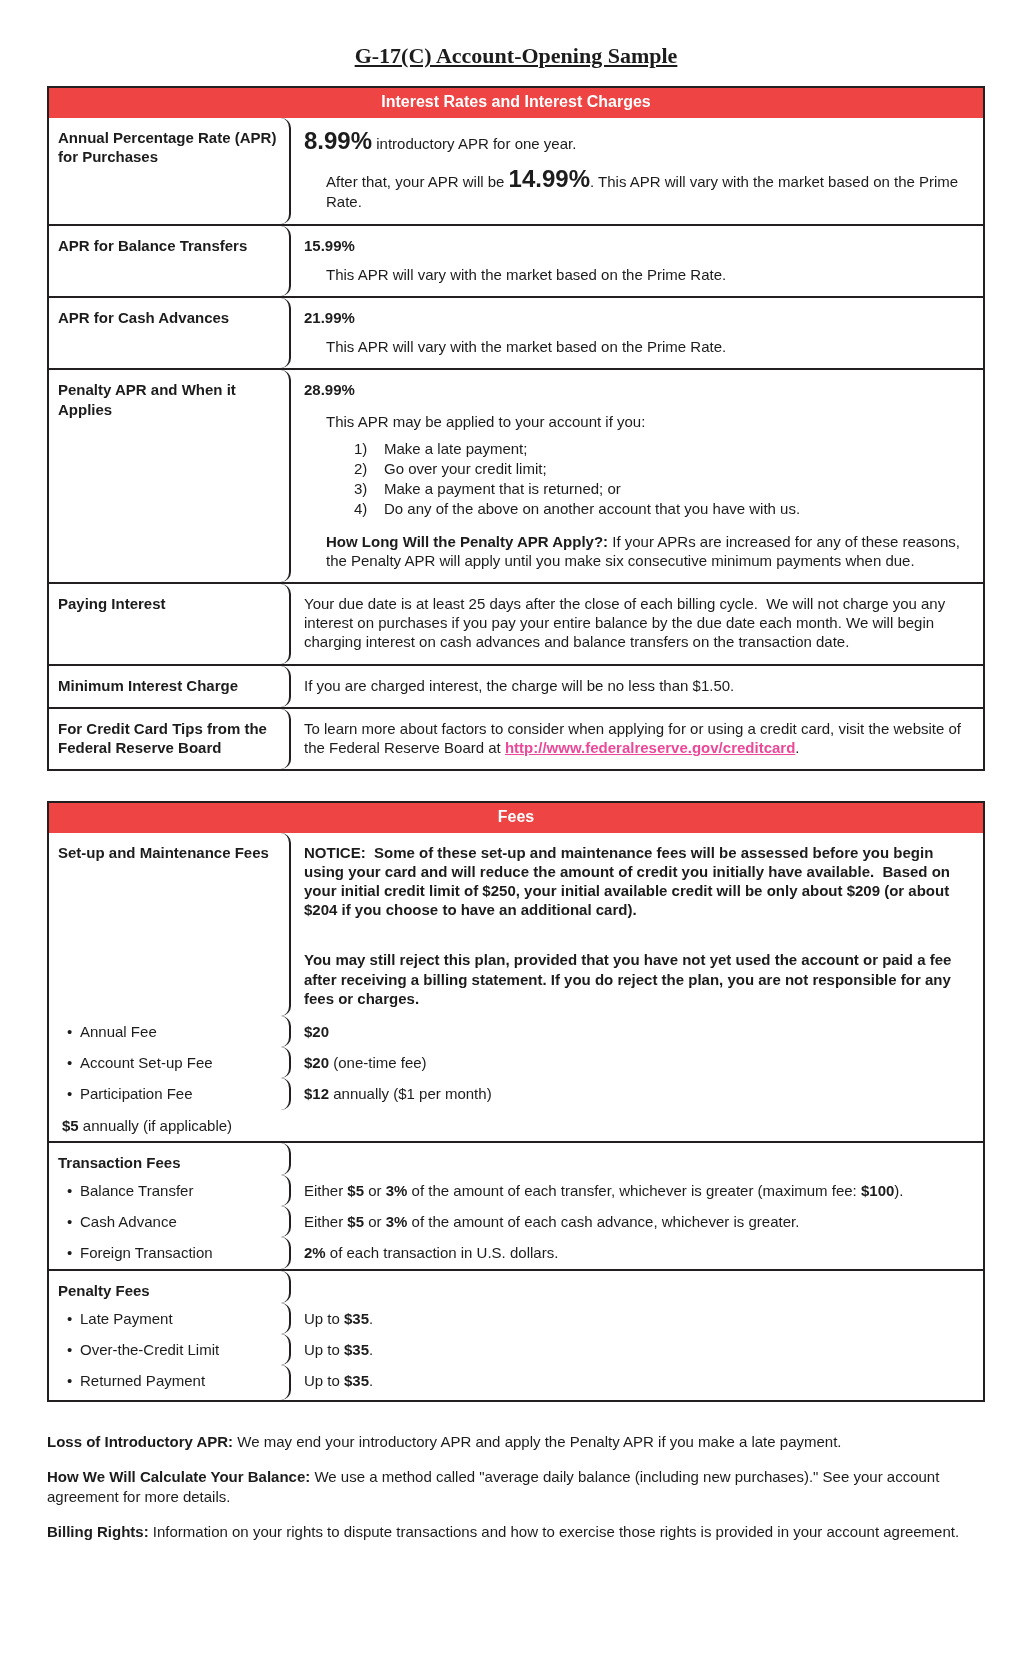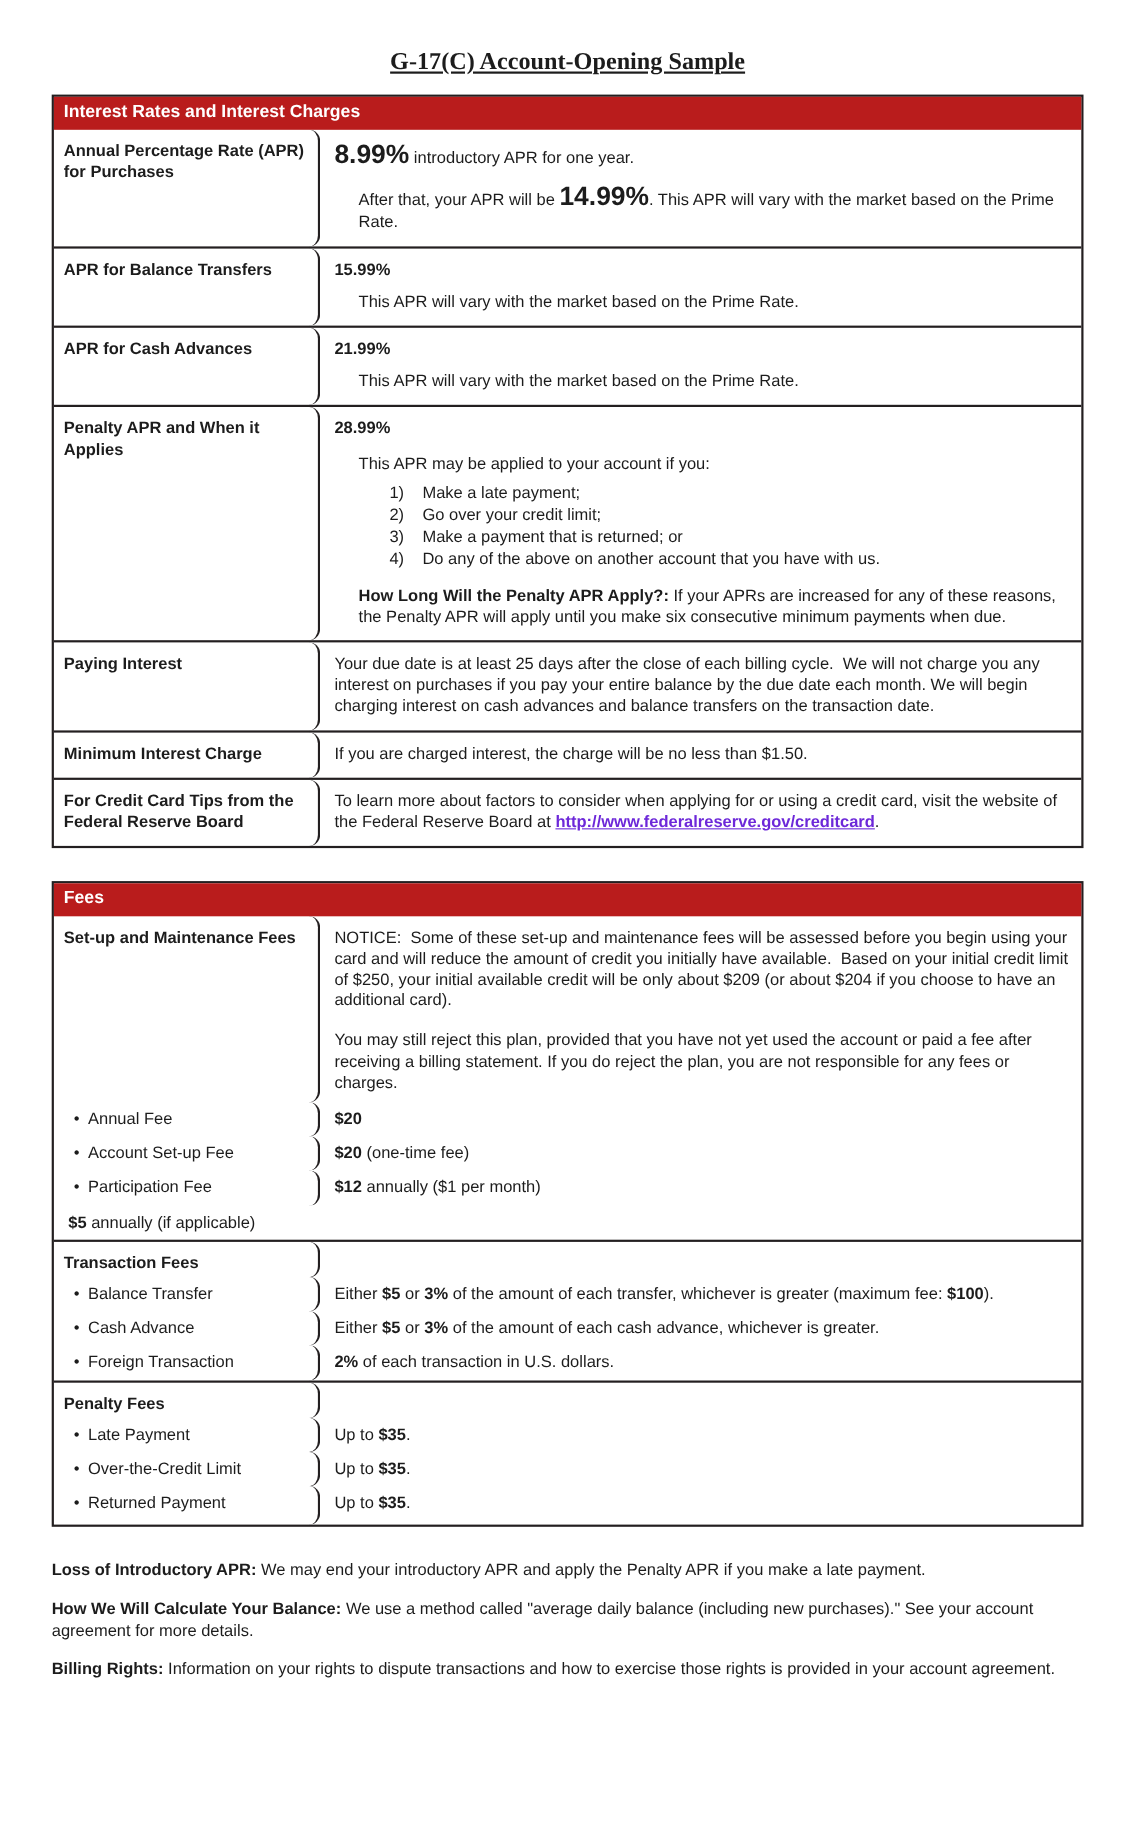--- a/index.html
+++ b/index.html
@@ -29,25 +29,26 @@
     text-align: center;
     text-decoration: underline;
     margin: 0 0 16px 0;
   }
 
   .tbl {
     border: 2px solid #231f20;
     margin-bottom: 30px;
   }
   .tbl-header {
-    background: #b91c1c;
+    background: #ef4444;
     color: #ffffff;
     font-weight: bold;
     font-size: 16px;
     padding: 4px 9px 5px 9px;
+    text-align: center;
   }
   .row {
     display: grid;
     grid-template-columns: 242px 1fr;
   }
   .row.bt { border-top: 2px solid #231f20; }
   .cell-l {
     border-right: 2px solid #231f20;
     padding: 10px 8px 12px 9px;
     font-weight: bold;
@@ -70,29 +71,29 @@
   .mt-s { margin-top: 10px !important; }
 
   .cond-list { margin: 8px 0 0 50px; }
   .cond { display: flex; line-height: 1.35; }
   .cond-num { width: 30px; flex: 0 0 30px; }
 
   .bold { font-weight: bold; }
   .link {
     font-weight: bold;
     text-decoration: underline;
-    color: #6d28d9;
+    color: #ec4899;
   }
 
   
   .frow .cell-l { font-weight: normal; padding-top: 6px; padding-bottom: 6px; }
   .frow .cell-r { padding-top: 6px; padding-bottom: 6px; }
   .hrow .cell-l { padding-top: 10px; padding-bottom: 3px; }
   .hrow .cell-r { padding-top: 10px; padding-bottom: 3px; }
-  .setup-row .cell-r { padding-bottom: 8px; }
+  .setup-row .cell-r { padding-bottom: 8px; font-weight: bold; }
   .lastrow .cell-l, .lastrow .cell-r { padding-bottom: 10px; }
 
   .bullet-item {
     position: relative;
     padding-left: 22px;
   }
   .bullet-item::before {
     content: "\2022";
     position: absolute;
     left: 9px;
@@ -186,21 +187,21 @@
     </div>
   </div>
 
   <div class="tbl">
     <div class="tbl-header" data-bind="fees.header">Fees</div>
 
     <div class="row setup-row">
       <div class="cell-l" data-bind="fees.setup.label">Set-up and Maintenance Fees</div>
       <div class="cell-r">
         <p data-bind="fees.setup.notice">NOTICE:  Some of these set-up and maintenance fees will be assessed before you begin using your card and will reduce the amount of credit you initially have available.  Based on your initial credit limit of $250, your initial available credit will be only about $209 (or about $204 if you choose to have an additional card).</p>
-        <p style="margin-top:17px" data-bind="fees.setup.reject">You may still reject this plan, provided that you have not yet used the account or paid a fee after receiving a billing statement. If you do reject the plan, you are not responsible for any fees or charges.</p>
+        <p style="margin-top:31px" data-bind="fees.setup.reject">You may still reject this plan, provided that you have not yet used the account or paid a fee after receiving a billing statement. If you do reject the plan, you are not responsible for any fees or charges.</p>
       </div>
     </div>
 
     <div class="row frow">
       <div class="cell-l"><span class="bullet-item" data-bind="fees.setup.items.0.label">Annual Fee</span></div>
       <div class="cell-r" data-bind-rich="fees.setup.items.0.value"><span style="font-weight: bold;">$20</span></div>
     </div>
     <div class="row frow">
       <div class="cell-l"><span class="bullet-item" data-bind="fees.setup.items.1.label">Account Set-up Fee</span></div>
       <div class="cell-r" data-bind-rich="fees.setup.items.1.value"><span style="font-weight: bold;">$20</span><span> (one-time fee)</span></div>

